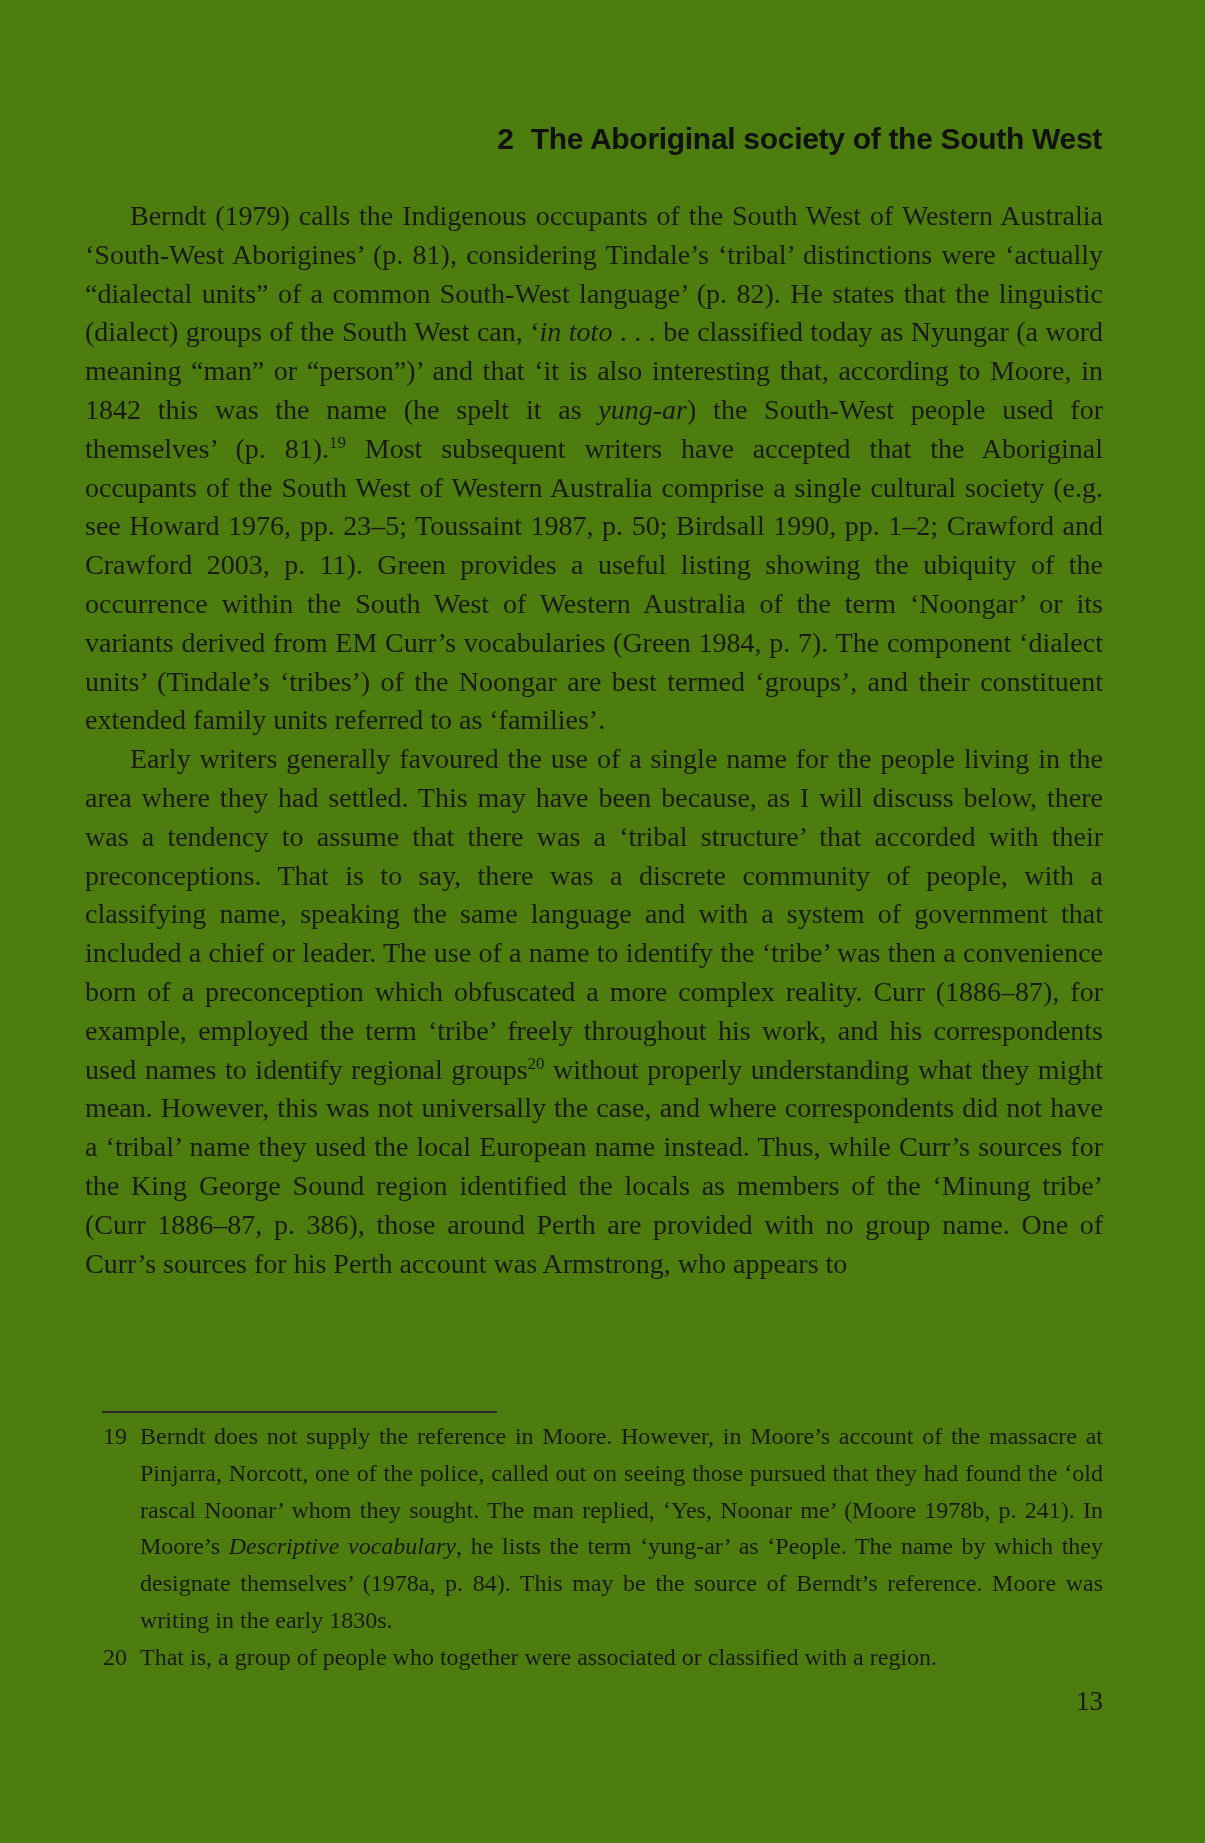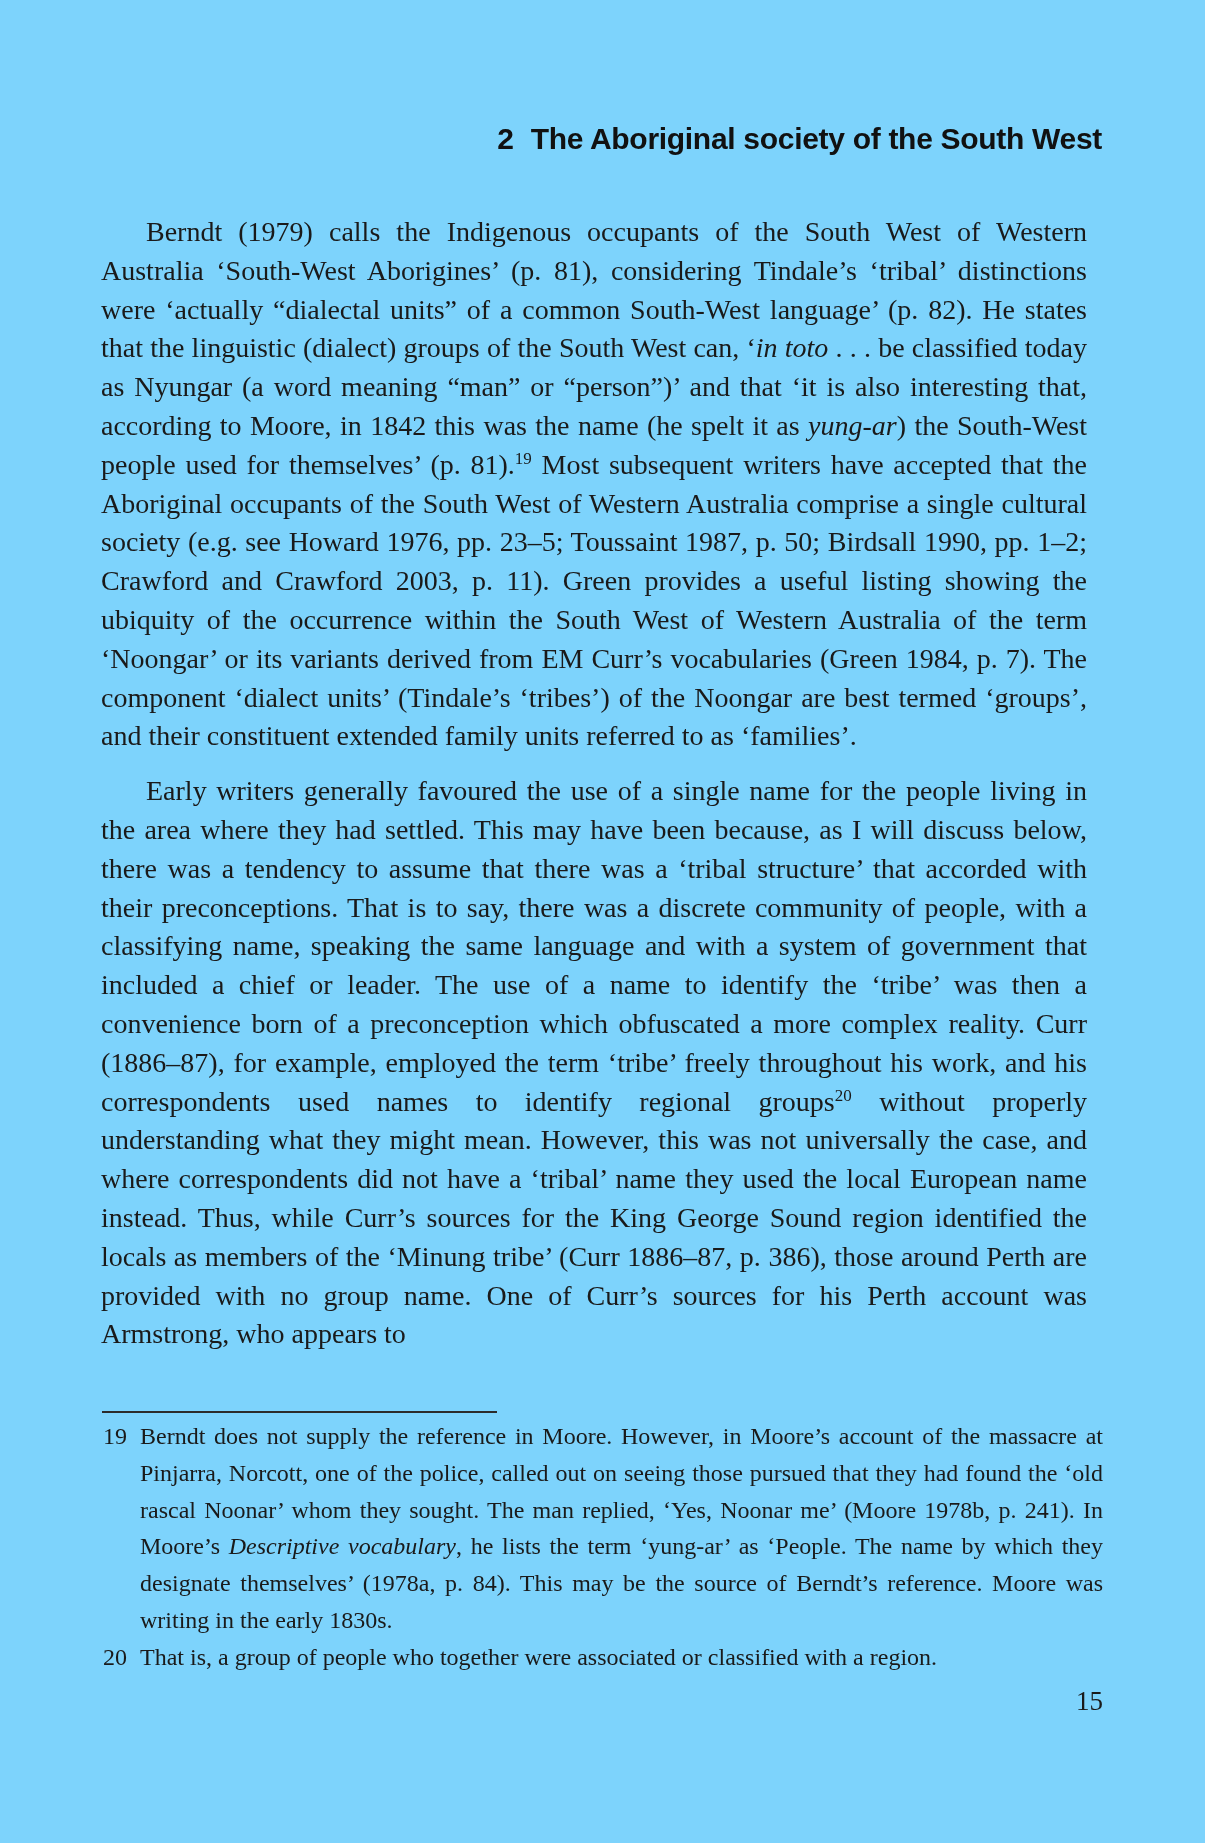--- a/index.html
+++ b/index.html
@@ -4,21 +4,21 @@
 <style>
   html, body {
     margin: 0;
     padding: 0;
     background: #ffffff;
   }
   .page {
     position: relative;
     width: 1205px;
     height: 1843px;
-    background: #7dd3fc;
+    background: #4d7c0f;
     font-family: "Liberation Serif", serif;
     color: #1a1a1a;
     overflow: hidden;
   }
   .chapter-header {
     position: absolute;
     top: 124px;
     right: 103px;
     font-family: "Liberation Sans", sans-serif;
     font-weight: bold;
@@ -34,21 +34,21 @@
   .body-text {
     position: absolute;
     left: 85px;
     top: 197px;
     width: 1018px;
     font-size: 28px;
     line-height: 38.8px;
     text-align: justify;
   }
   .body-text p {
-    margin: 16px;
+    margin: 0;
     padding: 0;
   }
   .body-text p.indent {
     text-indent: 45px;
   }
   .run-italic {
     font-style: italic;
   }
   .run-sup {
     font-size: 17px;
@@ -113,15 +113,15 @@
     <div class="footnote">
       <span class="fn-num">19</span>
       <span class="fn-body"><span>Berndt does not supply the reference in Moore. However, in Moore’s account of the massacre at Pinjarra, Norcott, one of the police, called out on seeing those pursued that they had found the ‘old rascal Noonar’ whom they sought. The man replied, ‘Yes, Noonar me’ (Moore 1978b, p. 241). In Moore’s </span><span class="run-italic">Descriptive vocabulary</span><span>, he lists the term ‘yung-ar’ as ‘People. The name by which they designate themselves’ (1978a, p. 84). This may be the source of Berndt’s reference. Moore was writing in the early 1830s.</span></span>
     </div>
     <div class="footnote">
       <span class="fn-num">20</span>
       <span class="fn-body"><span>That is, a group of people who together were associated or classified with a region.</span></span>
     </div>
   </div>
 
-  <div class="page-number">15</div>
+  <div class="page-number">13</div>
 
 </div>
 
 </body></html>

